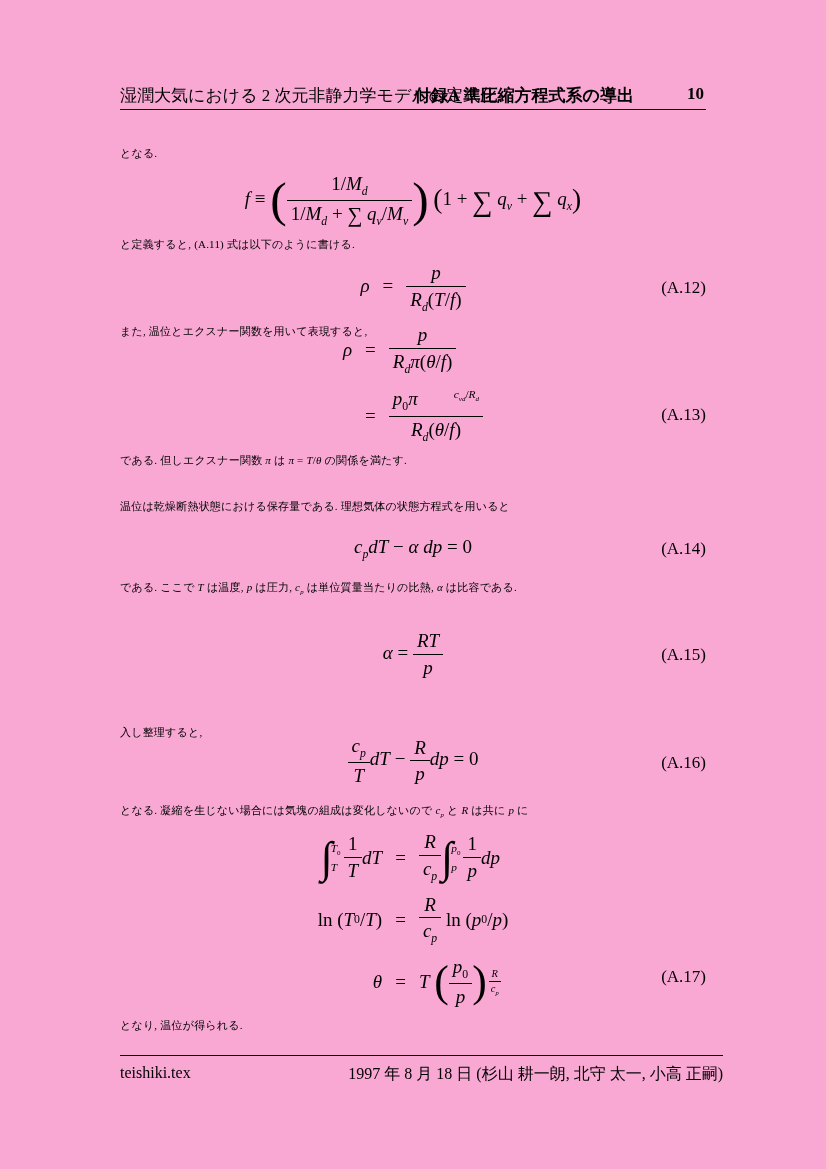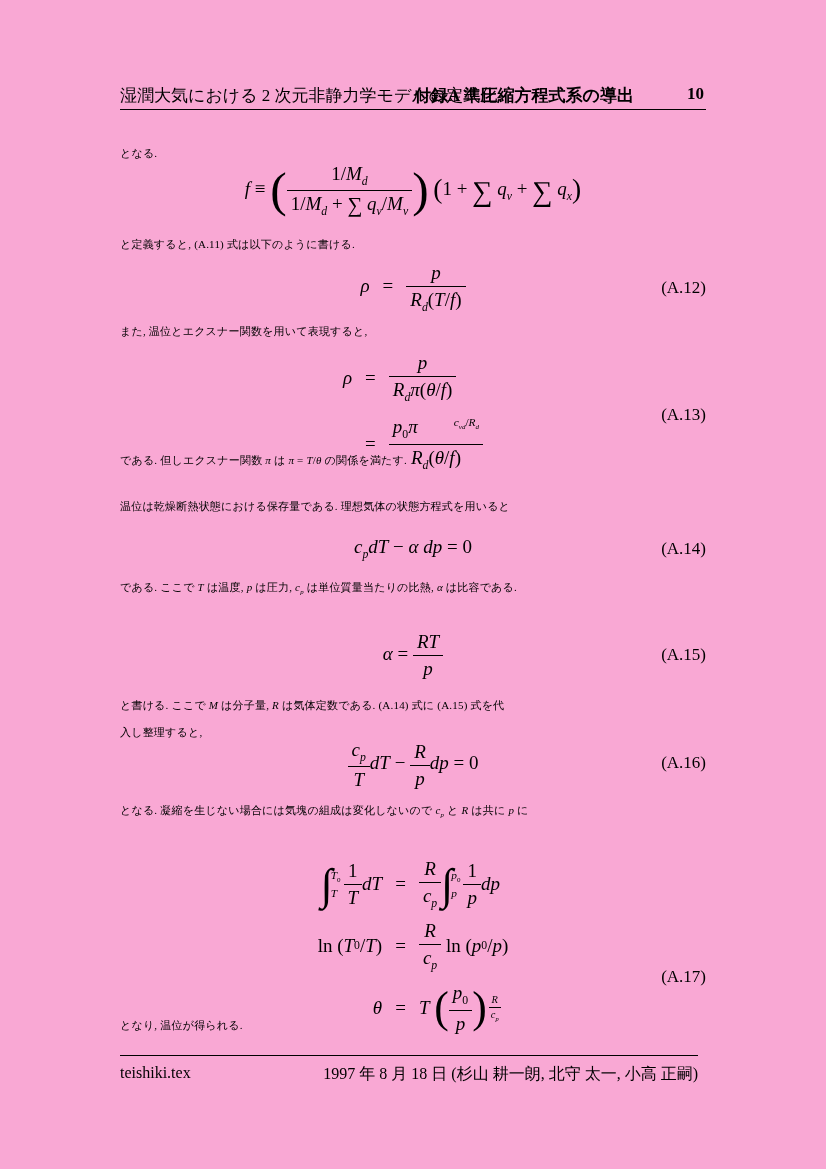--- a/index.html
+++ b/index.html
@@ -9,21 +9,21 @@
   .hdr{position:absolute;left:120px;right:120px;top:82px;height:27px;
        border-bottom:1px solid #000;font-size:17px;}
   .hdr .ltitle{position:absolute;left:0;top:2px;white-space:nowrap;}
   .hdr .otitle{position:absolute;left:294px;top:2px;white-space:nowrap;font-weight:bold;}
   .hdr .pnum{position:absolute;right:2px;top:2px;font-weight:bold;font-size:17px;}
   
   .para{position:absolute;left:120px;width:587px;font-size:11px;line-height:27px;
         white-space:nowrap;letter-spacing:0.2px;}
   
   .eq{position:absolute;left:120px;right:120px;display:flex;justify-content:center;
-      align-items:flex-start;font-size:19px;font-family:"Liberation Serif","DejaVu Serif",serif;}
+      align-items:flex-end;font-size:19px;font-family:"Liberation Serif","DejaVu Serif",serif;}
   .eqnum{position:absolute;right:0;top:50%;transform:translateY(-50%);font-size:17px;}
   .aeq{display:grid;grid-template-columns:auto auto auto;justify-content:center;
        align-items:center;}
   .al{justify-self:end;display:flex;align-items:center;}
   .ar{justify-self:start;display:flex;align-items:center;}
   .am{padding:0 13px;}
   i{font-style:italic;font-family:"Liberation Serif","DejaVu Serif",serif;}
   sub{font-size:0.62em;}
   sup{font-size:0.62em;}
   .fr{display:inline-block;vertical-align:middle;text-align:center;line-height:1.15;}
@@ -40,21 +40,21 @@
   .exf .fr .de{padding:1px 2px 0;}
   .ig{display:inline-flex;align-items:center;vertical-align:middle;margin-right:3px;}
   .is{font-size:2.3em;line-height:0.85;font-style:normal;}
   .il{display:inline-flex;flex-direction:column;justify-content:space-between;
       height:2.7em;font-size:0.6em;margin-left:-2px;padding:1px 0;}
   .il .iu{align-self:flex-end;}
   .il .idn{align-self:flex-start;}
   .bseg{font-weight:bold;font-family:"Liberation Sans","DejaVu Sans",sans-serif;}
   .bseg i{font-weight:bold;}
   
-  .ftr{position:absolute;left:120px;right:128px;top:1055px;border-top:1px solid #000;
+  .ftr{position:absolute;left:120px;right:103px;top:1055px;border-top:1px solid #000;
        padding-top:8px;display:flex;justify-content:space-between;font-size:16px;}
 </style>
 </head>
 <body>
 
 <div class="page">
 
   <div class="hdr">
     <span class="ltitle">湿潤大気における 2 次元非静力学モデルの定式化</span>
     <span class="otitle">付録A 準圧縮方程式系の導出</span>
@@ -109,21 +109,20 @@
     <span class="eqnum">(A.14)</span>
   </div>
 
   <div class="para" style="top:574px">である. ここで <i>T</i> は温度, <i>p</i> は圧力, <i>c</i><sub><i>p</i></sub> は単位質量当たりの比熱, <i>α</i> は比容である.</div>
 
   <div class="eq" style="top:631px;height:48px">
     <span><i>α</i> = <span class="fr"><span class="nu"><i>RT</i></span><span class="de"><i>p</i></span></span></span>
     <span class="eqnum">(A.15)</span>
   </div>
 
-  <div class="para" style="top:692px">と書ける. ここで <i>M</i> は分子量, <i>R</i> は気体定数である. (A.14) 式に (A.15) 式を代</div>
   <div class="para" style="top:719px">入し整理すると,</div>
 
   <div class="eq" style="top:739px;height:48px">
     <span><span class="fr"><span class="nu"><i>c</i><sub><i>p</i></sub></span><span class="de"><i>T</i></span></span><i>dT</i> − <span class="fr"><span class="nu"><i>R</i></span><span class="de"><i>p</i></span></span><i>dp</i> = 0</span>
     <span class="eqnum">(A.16)</span>
   </div>
 
   <div class="para" style="top:797px">となる. 凝縮を生じない場合には気塊の組成は変化しないので <i>c</i><sub><i>p</i></sub> と <i>R</i> は共に <i>p</i> に</div>
 
   <div class="eq" style="top:858px;height:150px">

